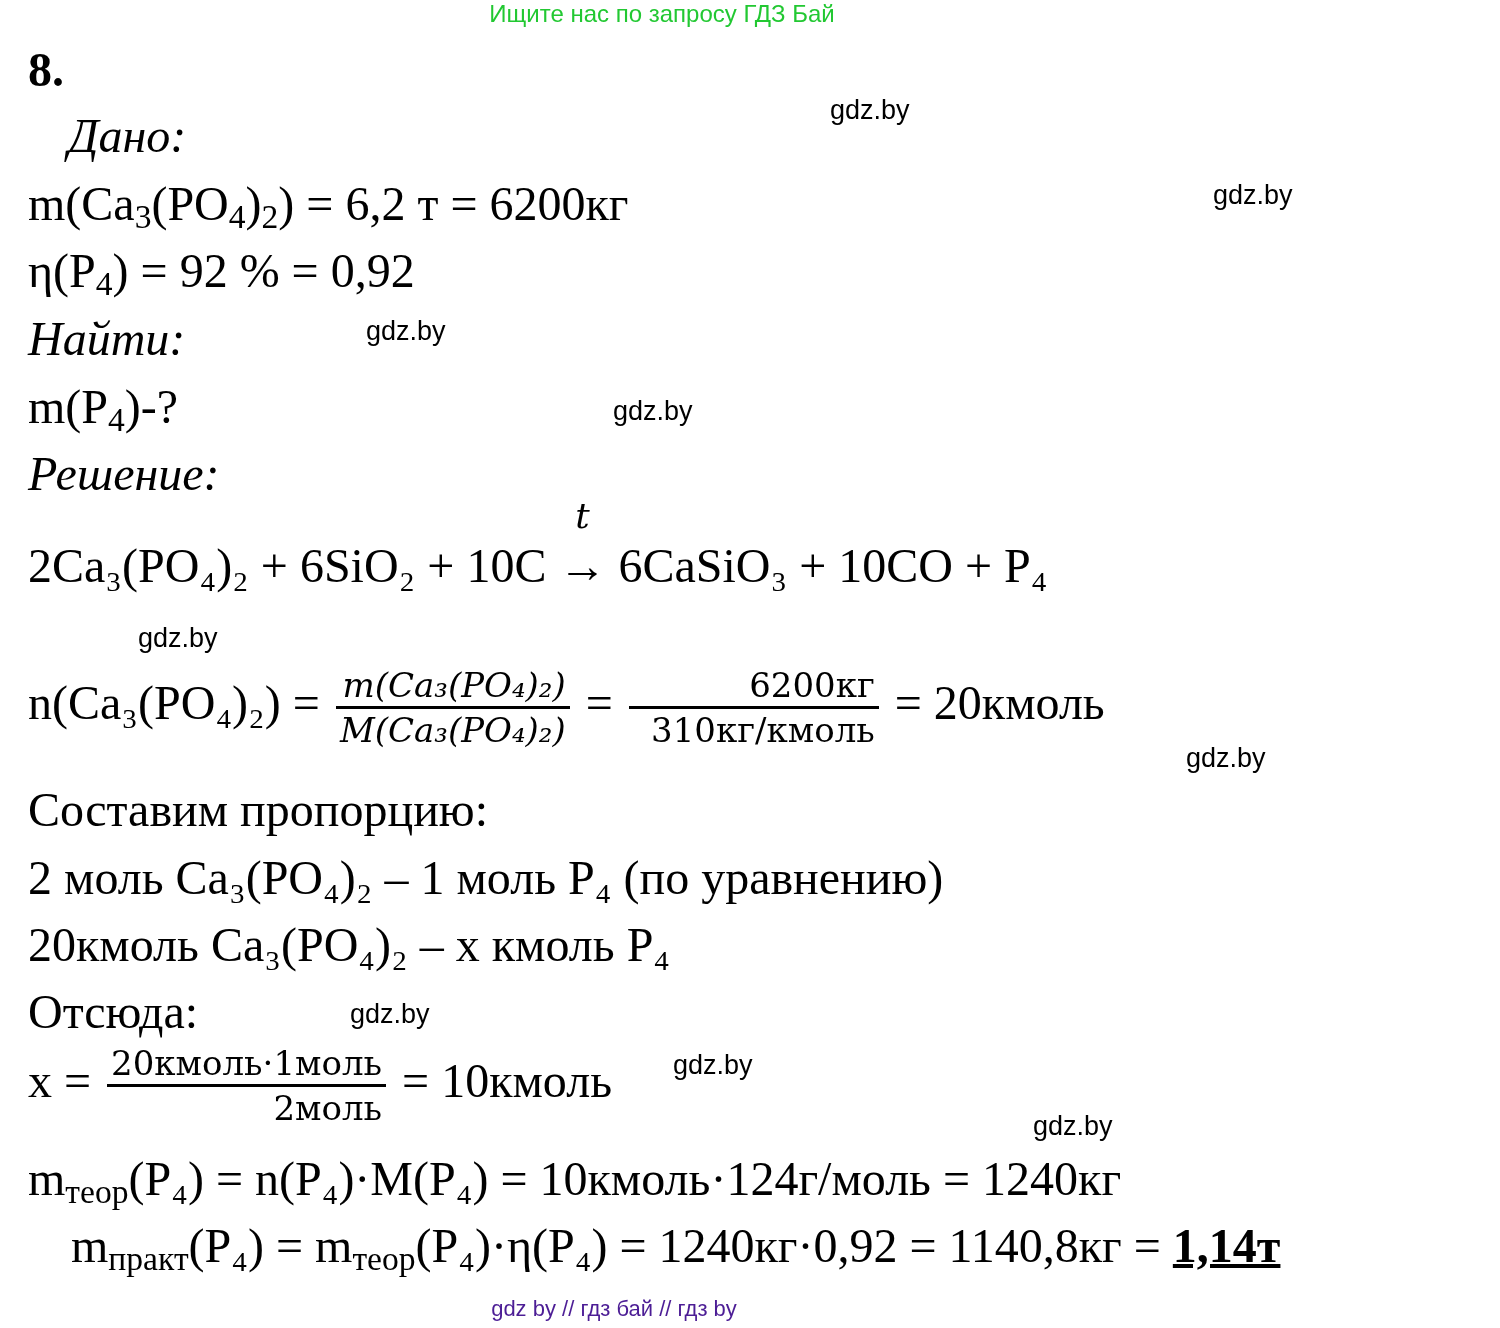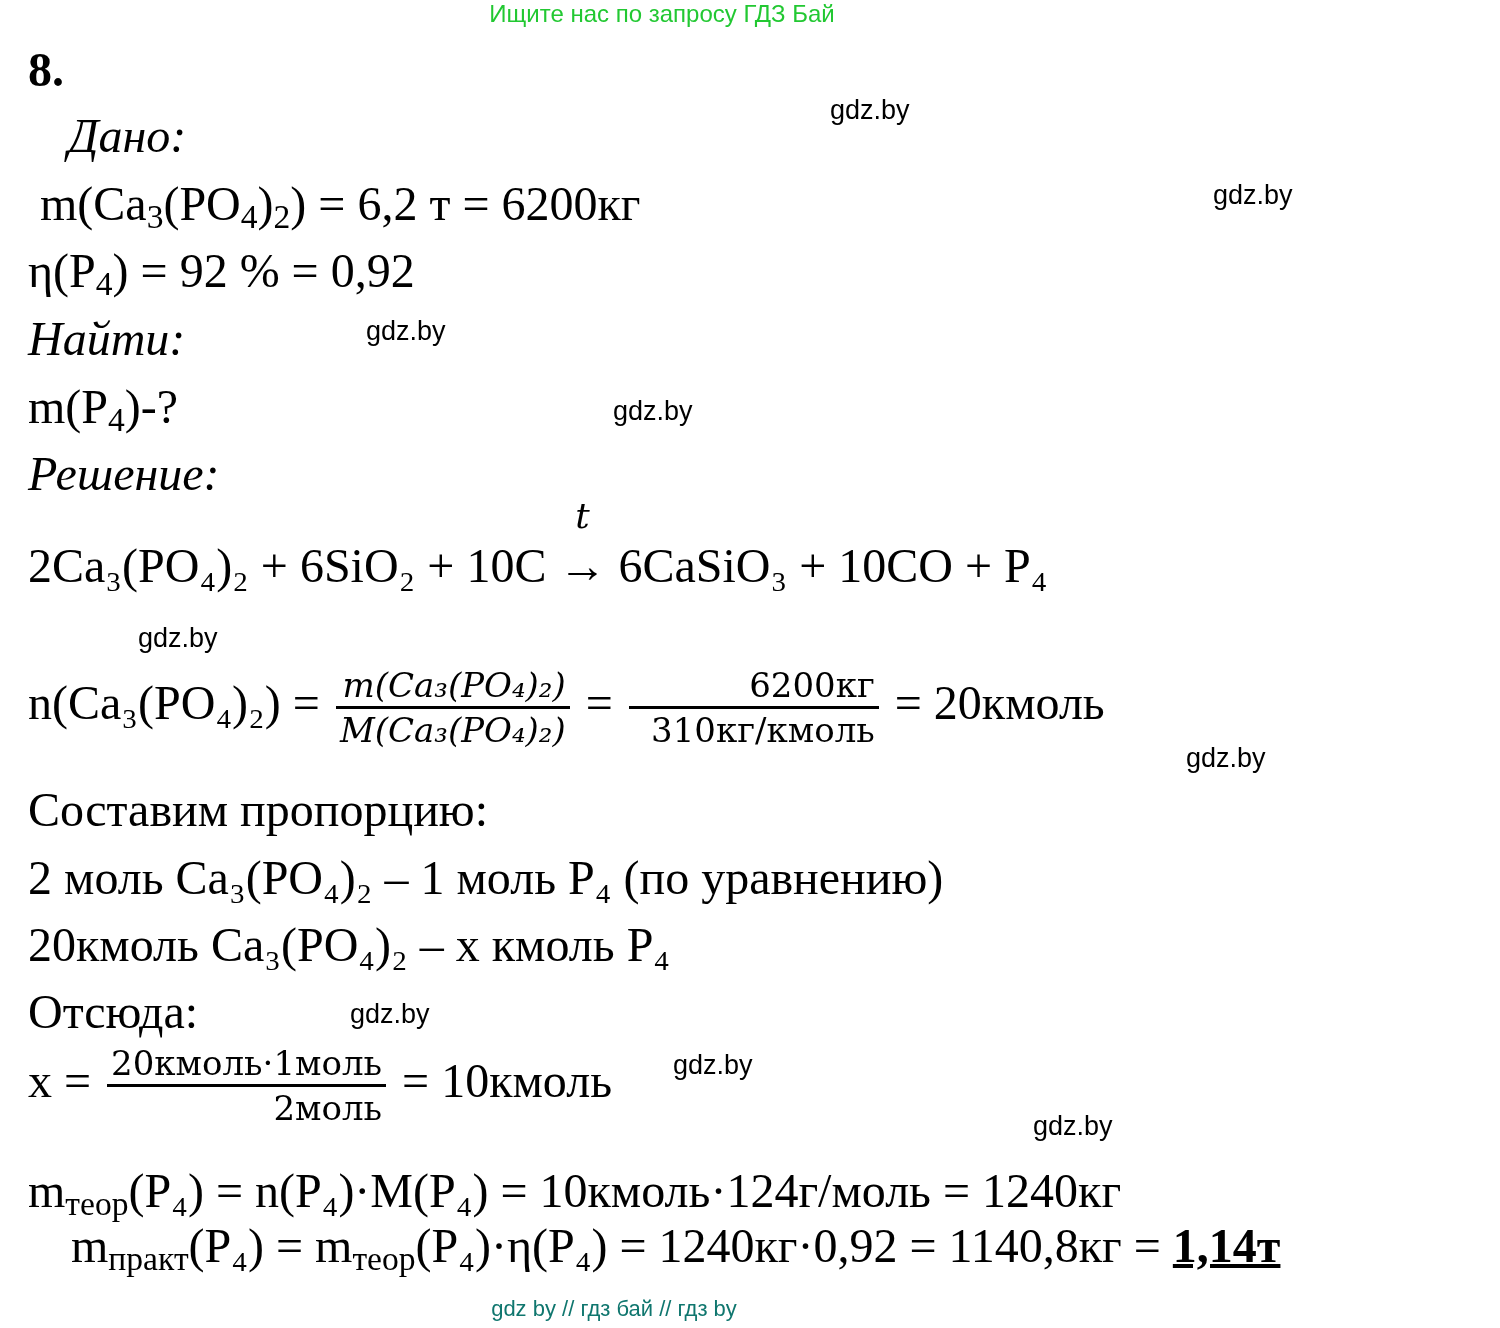--- a/index.html
+++ b/index.html
@@ -2,21 +2,21 @@
 <html><head>
 <meta charset="utf-8">
 <style>
   html, body { margin:0; padding:0; background:#fff; }
   body { width:1500px; height:1328px; position:relative; overflow:hidden; color:#000;
          font-family:"Liberation Serif", "DejaVu Serif", serif; }
   .abs { position:absolute; white-space:nowrap; }
   .top-banner { left:0; width:1324px; top:0; text-align:center; font-family:"Liberation Sans", sans-serif;
                 font-size:24px; color:#22c832; }
   .bottom-banner { left:0; width:1228px; top:1296px; text-align:center; font-family:"Liberation Sans", sans-serif;
-                   font-size:22px; color:#0f766e; }
+                   font-size:22px; color:#4c1d95; }
   .wm { font-family:"Liberation Sans", sans-serif; font-size:27px; color:#000000; }
   .line { font-size:48px; line-height:1; }
   .italic { font-style:italic; }
   .num { font-weight:bold; font-size:48px; }
   sub { font-size:0.7em; vertical-align:-0.25em; line-height:0; }
   .frac { display:inline-block; vertical-align:middle; text-align:right; margin:0 4px; }
   .frac .n { display:block; padding:0 4px 4px; border-bottom:3px solid #000; }
   .frac .d { display:block; padding:4px 4px 0; }
   .cambria { font-family:"DejaVu Serif", serif; font-size:34px; }
   .cambria-i { font-family:"DejaVu Serif", serif; font-style:italic; font-size:34px; }
@@ -27,21 +27,21 @@
 </head>
 <body>
 
 <div class="abs top-banner">Ищите нас по запросу ГДЗ Бай</div>
 
 <div class="abs num" style="left:28px;top:42px;">8.</div>
 <div class="abs wm" style="left:830px;top:95px;">gdz.by</div>
 
 <div class="abs line italic" style="left:28px;top:112px;margin-left:40px;">Дано:</div>
 
-<div class="abs line" style="left:40px;top:180px;">
+<div class="abs line" style="left:28px;top:180px;">
   <span>m(Ca</span><sub>3</sub><span>(PO</span><sub>4</sub><span>)</span><sub>2</sub><span>) = 6,2 т = 6200кг</span>
 </div>
 <div class="abs wm" style="left:1213px;top:180px;">gdz.by</div>
 
 <div class="abs line" style="left:28px;top:247px;">
   <span>η(P</span><sub>4</sub><span>) = 92 % = 0,92</span>
 </div>
 
 <div class="abs line italic" style="left:28px;top:315px;">Найти:</div>
 <div class="abs wm" style="left:366px;top:316px;">gdz.by</div>
@@ -77,21 +77,21 @@
 <div class="abs wm" style="left:350px;top:999px;">gdz.by</div>
 
 <div class="abs line" style="left:28px;top:1046px;">
   <span>x =</span>
   <span class="frac"><span class="n cambria">20кмоль·1моль</span><span class="d cambria">2моль</span></span>
   <span>= 10кмоль</span>
 </div>
 <div class="abs wm" style="left:673px;top:1050px;">gdz.by</div>
 <div class="abs wm" style="left:1033px;top:1111px;">gdz.by</div>
 
-<div class="abs line" style="left:28px;top:1155px;margin-top:12px;">
+<div class="abs line" style="left:28px;top:1155px;">
   <span>m</span><sub>теор</sub><span>(P₄) = n(P₄)·M(P₄) = 10кмоль·124г/моль = 1240кг</span>
 </div>
 
 <div class="abs line" style="left:28px;top:1222px;margin-left:43px;">
   <span>m</span><sub>практ</sub><span>(P₄) = m</span><sub>теор</sub><span>(P₄)·η(P₄) = 1240кг·0,92 = 1140,8кг = </span><span class="answer">1,14т</span>
 </div>
 
 <div class="abs bottom-banner">gdz by  //  гдз бай  //  гдз by</div>
 
 </body></html>

